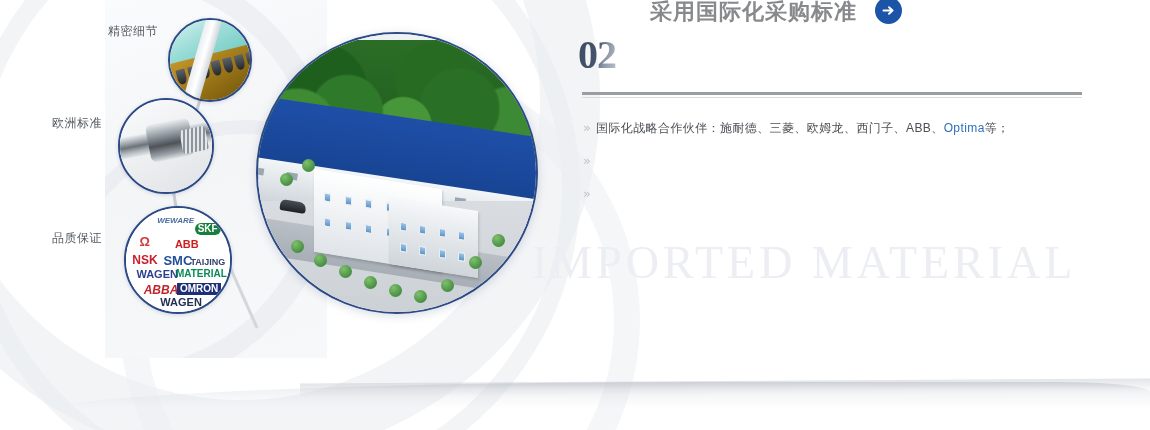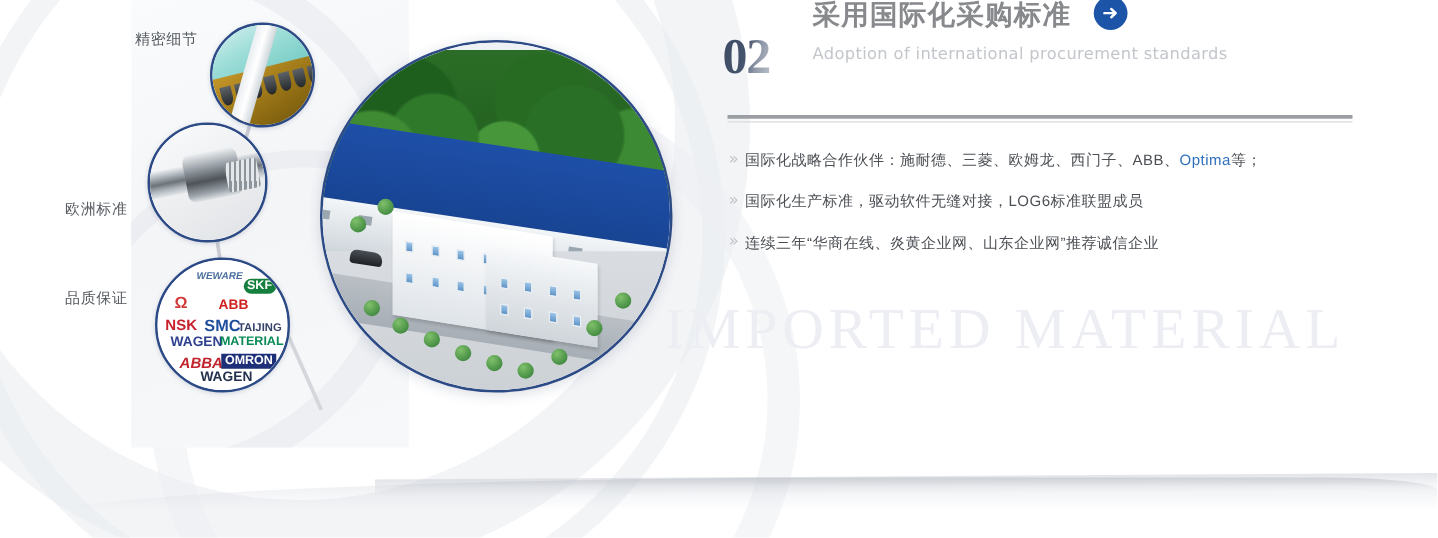--- a/index.html
+++ b/index.html
@@ -156,21 +156,21 @@
 
   
   .caption {
     position: absolute;
     font-size: 12px; color: #555a60;
     letter-spacing: 0.5px;
     white-space: nowrap;
     font-family: "DejaVu Sans", "Liberation Sans", sans-serif;
   }
   #cap-1 { left: 108px; top: 23px; }
-  #cap-2 { left: 52px;  top: 115px; margin-top: 44px; }
+  #cap-2 { left: 52px;  top: 115px; }
   #cap-3 { left: 52px;  top: 230px; }
 
   
   #bubble-factory {
     position: absolute;
     left: 256px; top: 32px;
     width: 282px; height: 282px;
     border-radius: 50%;
     border: 2px solid #2c4a86;
     overflow: hidden;
@@ -238,21 +238,21 @@
   }
   .fac .car {
     position:absolute; left:8%; top:60%; width:26px; height:11px;
     background:linear-gradient(to bottom,#4a4f55,#1d2126);
     border-radius:5px 7px 3px 3px; transform:rotate(9deg);
   }
 
   
   #right { position:absolute; left:578px; top:0; width:520px; height:430px; }
 
-  .head-row { position:absolute; left:0; top:26px; height:48px; display:flex; align-items:flex-start; }
+  .head-row { position:absolute; left:0; top:26px; height:48px; display:flex; align-items:flex-end; }
   #num {
     font-family:"Liberation Serif","DejaVu Serif", serif;
     font-size:40px; font-weight:bold; line-height:38px;
     letter-spacing:-1px;
     background: linear-gradient(105deg,#3d4a63 0%,#46536c 42%,#8e97a8 62%,#d2d6dd 100%);
     -webkit-background-clip: text; background-clip: text;
     color: transparent; -webkit-text-fill-color: transparent;
     padding-right: 6px;
   }
   #title-wrap { position:absolute; left:72px; top:0px; }
@@ -434,37 +434,34 @@
 
     <div id="title-wrap">
       <span id="title">采用国际化采购标准</span>
       <span id="arrow-icon">
         <svg width="17" height="17" viewBox="0 0 17 17" aria-hidden="true">
           <path d="M3.5 8.5 H12 M9 5.2 L12.6 8.5 L9 11.8" fill="none" stroke="#ffffff" stroke-width="1.9" stroke-linecap="round" stroke-linejoin="round"></path>
         </svg>
       </span>
     </div>
 
-    <div id="subtitle">Adoption of international procurement standards</div>
 
     <div id="rule"></div>
     <div id="rule-thin"></div>
 
     <div id="bullets">
         <div class="bullet">
           <span class="chev">»</span>
           <span class="txt">国际化战略合作伙伴：施耐德、三菱、欧姆龙、西门子、ABB、<span class="hl" style="color: rgb(47, 111, 191);">Optima</span>等；</span>
         </div>
         <div class="bullet">
           <span class="chev">»</span>
-          <span class="txt">国际化生产标准，驱动软件无缝对接，LOG6标准联盟成员</span>
         </div>
         <div class="bullet">
           <span class="chev">»</span>
-          <span class="txt">连续三年“华商在线、炎黄企业网、山东企业网”推荐诚信企业</span>
         </div>
       </div>
   </div>
 
   <div class="bottom-band"></div>
   <div class="bottom-band2"></div>
 
 </div>
 
 </body></html>

